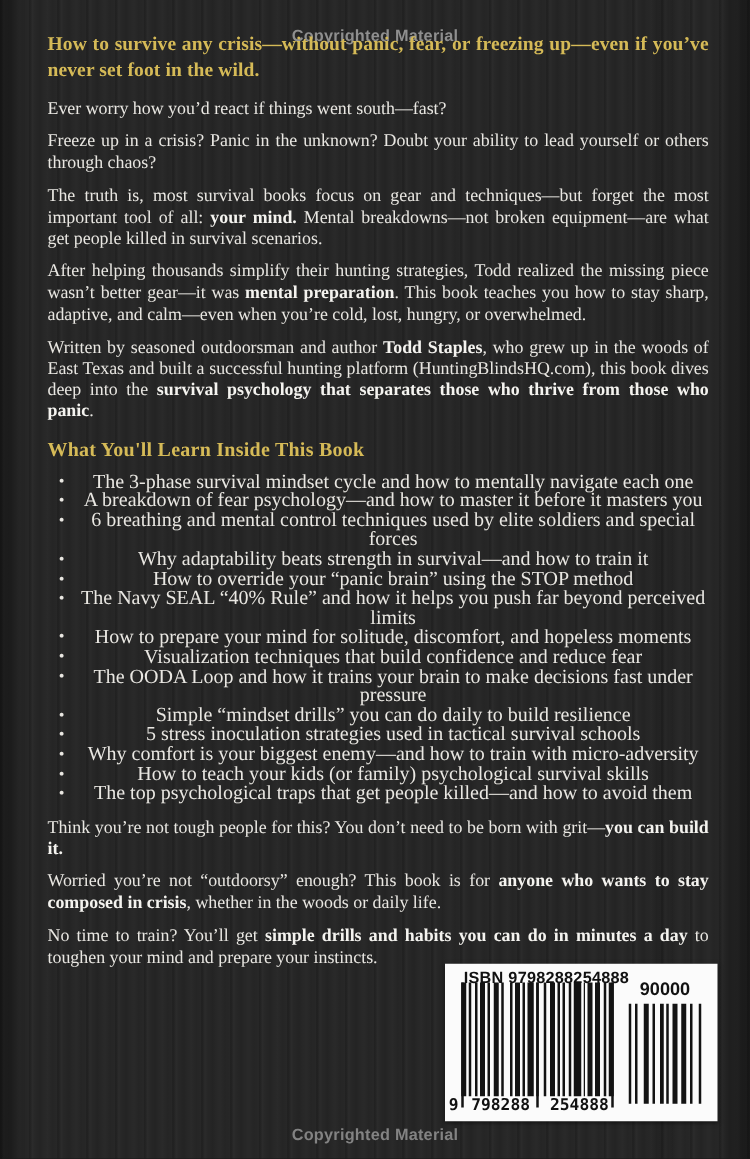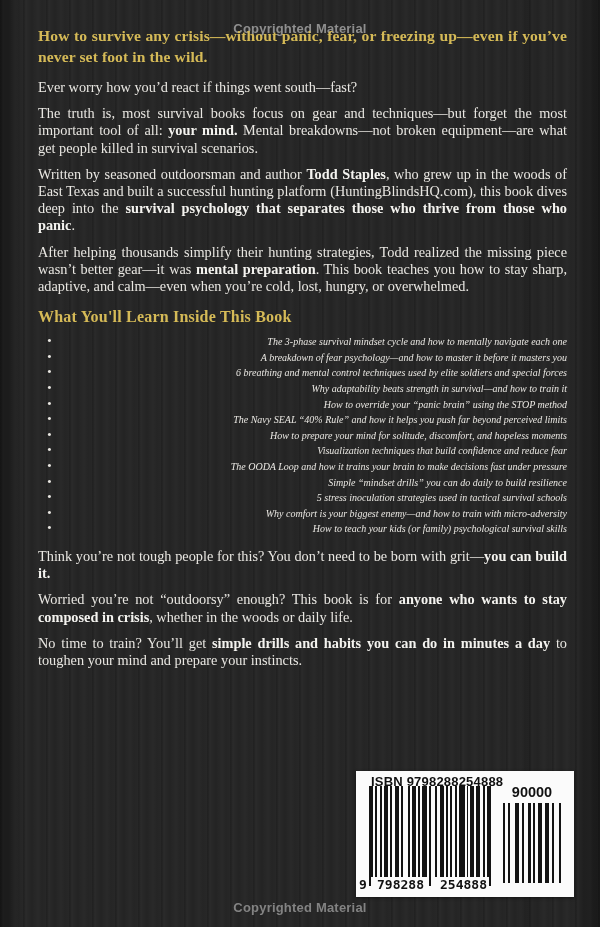--- a/index.html
+++ b/index.html
@@ -37,22 +37,22 @@
     text-align:justify;
   }
   .paras{margin-top:12px;}
   .paras p strong{color:#f4f3ef;font-weight:700;}
   .section-title{
     margin:12px 0 0;color:#d5ba57;font-size:16px;line-height:20px;
     font-weight:700;letter-spacing:.2px;
   }
   ul.bullets{margin:7px 0 0;padding:0;list-style:none;}
   ul.bullets li{
-    position:relative;padding-left:24px;font-size:10px;line-height:15.6px;
-    color:#e9e7e2;text-align:right;font-style:italic;
+    position:relative;padding-left:24px;font-size:16px;line-height:15.6px;
+    color:#e9e7e2;text-align:center;
   }
   ul.bullets li::before{
     content:"\2022";position:absolute;left:9px;top:-1px;color:#e9e7e2;font-size:13px;
   }
   .closing{margin-top:11px;}
   .closing p:first-child{margin-top:0;}
   
   .barcode-box{
     position:absolute;left:356px;top:771px;width:218px;height:126px;
     background:#fbfbfb;box-shadow:0 1px 3px rgba(0,0,0,.5);
@@ -88,41 +88,43 @@
 <div class="cover">
 
   <div class="copyright top">Copyrighted Material</div>
 
   <div class="content">
 
     <h1 class="headline">How to survive any crisis—without panic, fear, or freezing up—even if you’ve never set foot in the wild.</h1>
 
     <div class="paras">
         <p><span>Ever worry how you’d react if things went south—fast?</span></p>
+        <p><span>Freeze up in a crisis? Panic in the unknown? Doubt your ability to lead yourself or others through chaos?</span></p>
         <p><span>The truth is, most survival books focus on gear and techniques—but forget the most important tool of all: </span><strong>your mind.</strong><span> Mental breakdowns—not broken equipment—are what get people killed in survival scenarios.</span></p>
+        <p><span>After helping thousands simplify their hunting strategies, Todd realized the missing piece wasn’t better gear—it was </span><strong>mental preparation</strong><span>. This book teaches you how to stay sharp, adaptive, and calm—even when you’re cold, lost, hungry, or overwhelmed.</span></p>
         <p><span>Written by seasoned outdoorsman and author </span><strong>Todd Staples</strong><span>, who grew up in the woods of East Texas and built a successful hunting platform (HuntingBlindsHQ.com), this book dives deep into the </span><strong>survival psychology that separates those who thrive from those who panic</strong><span>.</span></p>
-        <p><span>After helping thousands simplify their hunting strategies, Todd realized the missing piece wasn’t better gear—it was </span><strong>mental preparation</strong><span>. This book teaches you how to stay sharp, adaptive, and calm—even when you’re cold, lost, hungry, or overwhelmed.</span></p>
       </div>
 
     <h2 class="section-title">What You'll Learn Inside This Book</h2>
 
     <ul class="bullets">
         <li>The 3-phase survival mindset cycle and how to mentally navigate each one</li>
         <li>A breakdown of fear psychology—and how to master it before it masters you</li>
         <li>6 breathing and mental control techniques used by elite soldiers and special forces</li>
         <li>Why adaptability beats strength in survival—and how to train it</li>
         <li>How to override your “panic brain” using the STOP method</li>
         <li>The Navy SEAL “40% Rule” and how it helps you push far beyond perceived limits</li>
         <li>How to prepare your mind for solitude, discomfort, and hopeless moments</li>
         <li>Visualization techniques that build confidence and reduce fear</li>
         <li>The OODA Loop and how it trains your brain to make decisions fast under pressure</li>
         <li>Simple “mindset drills” you can do daily to build resilience</li>
         <li>5 stress inoculation strategies used in tactical survival schools</li>
         <li>Why comfort is your biggest enemy—and how to train with micro-adversity</li>
         <li>How to teach your kids (or family) psychological survival skills</li>
+        <li>The top psychological traps that get people killed—and how to avoid them</li>
       </ul>
 
     <div class="paras closing">
         <p><span>Think you’re not tough people for this? You don’t need to be born with grit—</span><strong>you can build it.</strong></p>
         <p><span>Worried you’re not “outdoorsy” enough? This book is for </span><strong>anyone who wants to stay composed in crisis</strong><span>, whether in the woods or daily life.</span></p>
         <p><span>No time to train? You’ll get </span><strong>simple drills and habits you can do in minutes a day</strong><span> to toughen your mind and prepare your instincts.</span></p>
       </div>
   </div>
 
   <div class="barcode-box">

